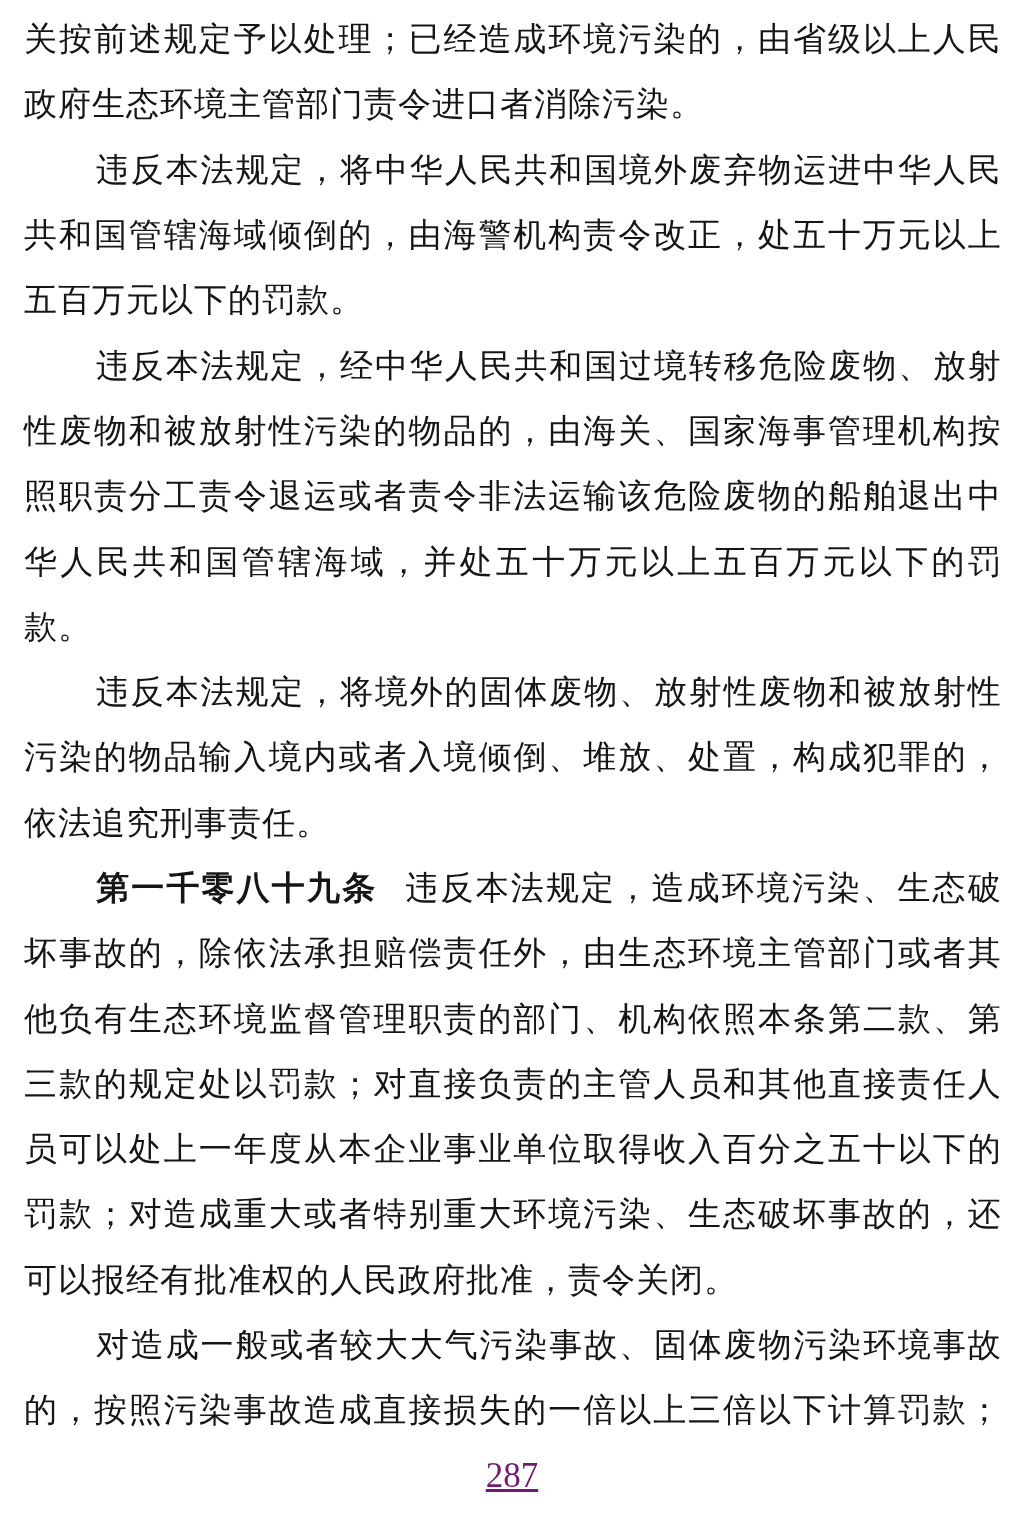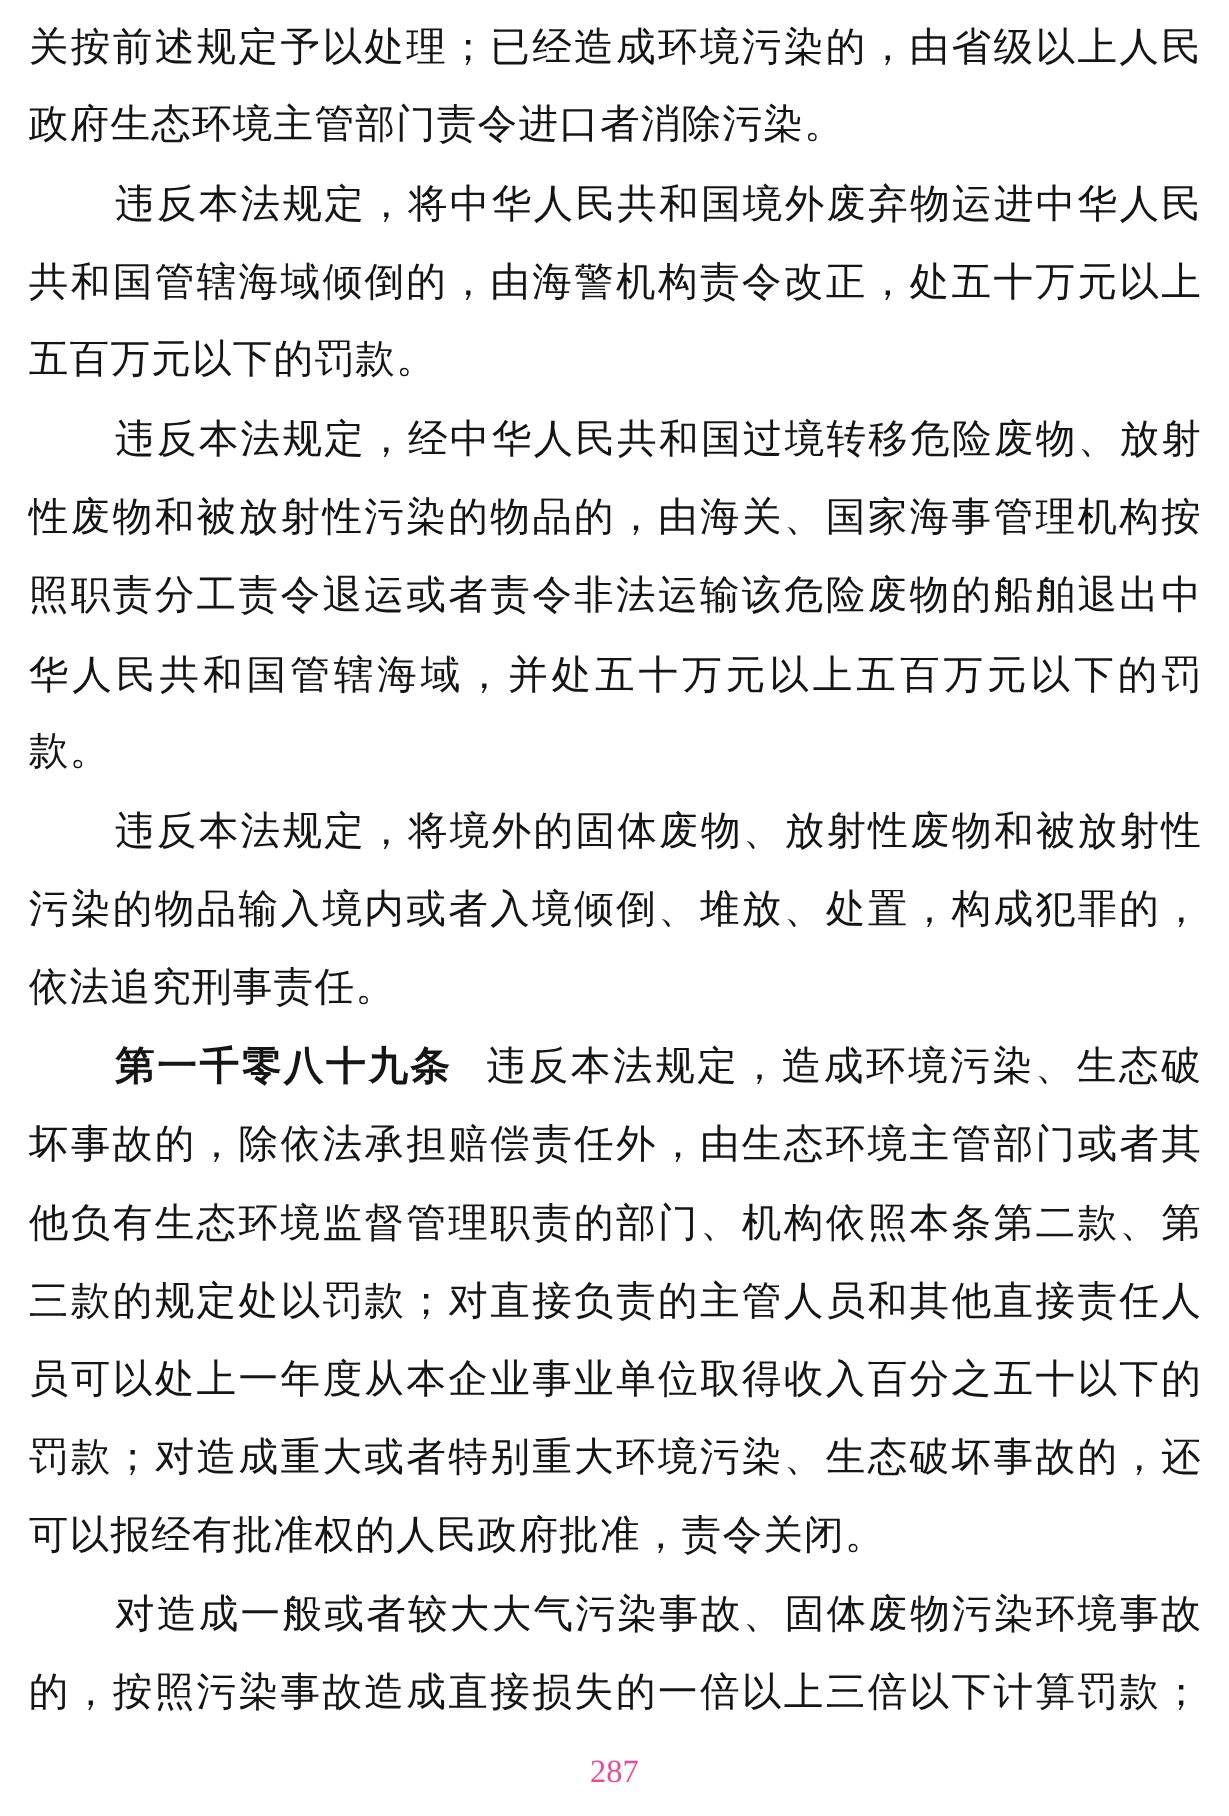--- a/index.html
+++ b/index.html
@@ -54,23 +54,24 @@
     display: inline-block;
     width: 26px;
     flex: 0 0 26px;
   }
   .page-number {
     position: absolute;
     top: 1455px;
     left: 0;
     width: 100%;
     text-align: center;
-    font-size: 27px;
+    font-size: 35px;
     line-height: 42px;
-    color: #ec4899;
+    color: #701a75;
+    text-decoration: underline;
   }
 </style>
 </head>
 <body>
 
 <div class="doc-body">
     <div class="line just">
       <span class="seg"><span class="ch">关</span><span class="ch">按</span><span class="ch">前</span><span class="ch">述</span><span class="ch">规</span><span class="ch">定</span><span class="ch">予</span><span class="ch">以</span><span class="ch">处</span><span class="ch">理</span><span class="ch">；</span><span class="ch">已</span><span class="ch">经</span><span class="ch">造</span><span class="ch">成</span><span class="ch">环</span><span class="ch">境</span><span class="ch">污</span><span class="ch">染</span><span class="ch">的</span><span class="ch">，</span><span class="ch">由</span><span class="ch">省</span><span class="ch">级</span><span class="ch">以</span><span class="ch">上</span><span class="ch">人</span><span class="ch">民</span></span>
     </div>
     <div class="line"><span class="seg">政府生态环境主管部门责令进口者消除污染。</span></div>

